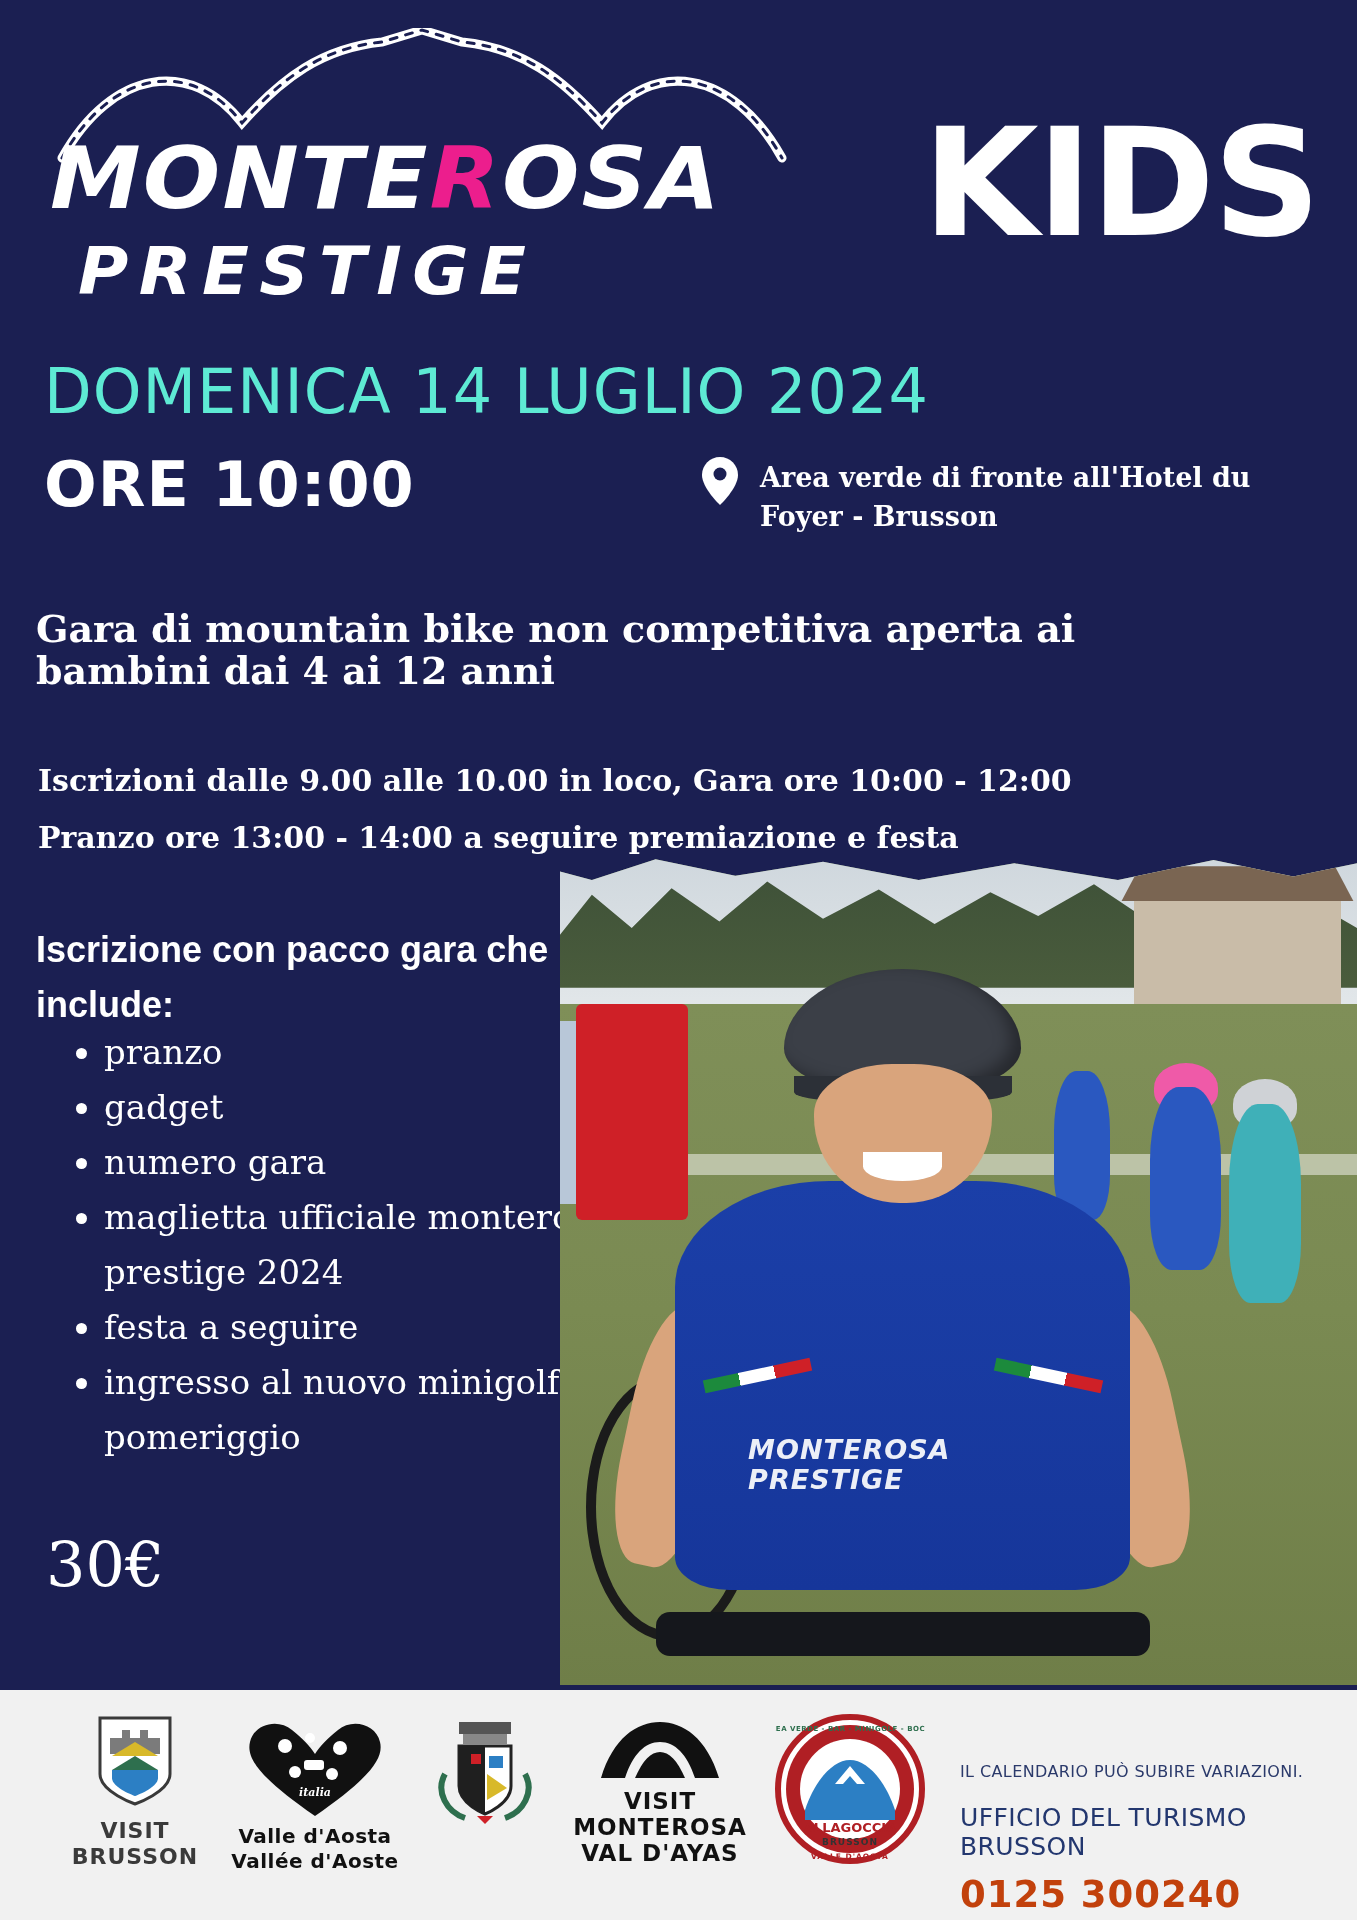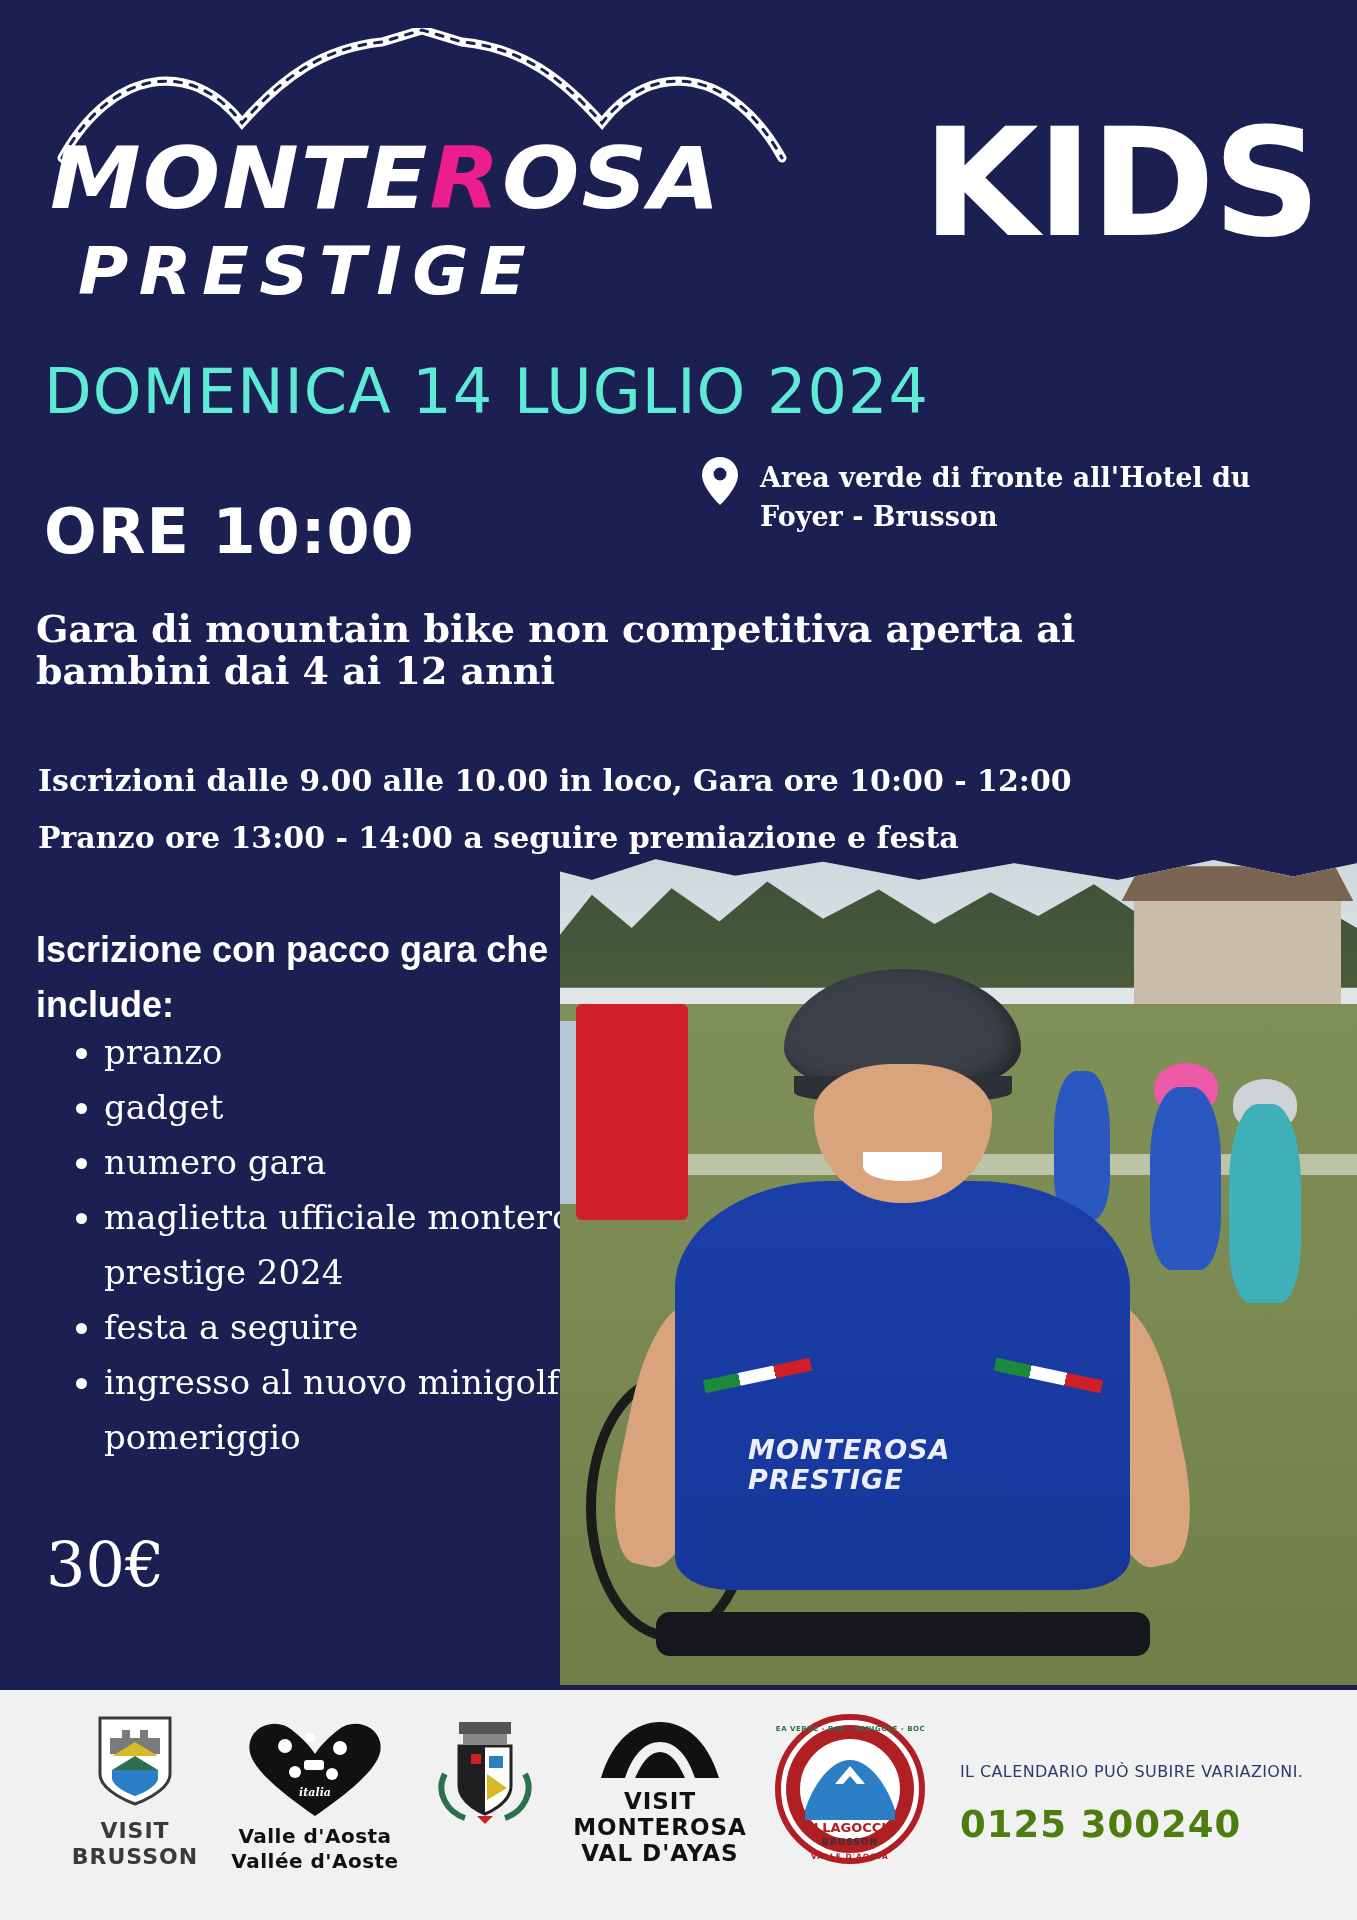--- a/index.html
+++ b/index.html
@@ -91,21 +91,20 @@
   .time-line {
     position: absolute;
     left: 44px;
     top: 448px;
     font-family: "DejaVu Sans", sans-serif;
     font-weight: bold;
     font-size: 62px;
     color: #ffffff;
     letter-spacing: 1px;
     white-space: nowrap;
-    margin-top: 47px;
   }
   .pin-icon {
     position: absolute;
     left: 700px;
     top: 455px;
     width: 40px;
     height: 52px;
   }
   .venue-text {
     position: absolute;
@@ -446,21 +445,21 @@
     font-family: "DejaVu Sans", sans-serif;
     font-size: 25px;
     color: #23376f;
     letter-spacing: 0.4px;
     margin-bottom: 12px;
   }
   .fi-phone {
     font-family: "DejaVu Sans", sans-serif;
     font-weight: bold;
     font-size: 37px;
-    color: #4d7c0f;
+    color: #c2410c;
     letter-spacing: 1px;
   }
 </style>
 </head>
 <body>
 
 <div class="poster">
 
   <div class="logo-block">
     <svg class="chain-arc" viewBox="0 0 740 140">
@@ -598,17 +597,18 @@
           <text x="75" y="118" font-family="DejaVu Sans, sans-serif" font-size="13" font-weight="bold" fill="#b01f24" text-anchor="middle">ALLAGOCCIA</text>
           <text x="75" y="131" font-family="DejaVu Sans, sans-serif" font-size="9" fill="#333333" text-anchor="middle" letter-spacing="1">BRUSSON</text>
           <text x="75" y="17" font-family="DejaVu Sans, sans-serif" font-size="7" fill="#2e6f4e" text-anchor="middle" letter-spacing="0.5">AREA VERDE - BAR - MINIGOLF - BOCCE</text>
           <text x="75" y="145" font-family="DejaVu Sans, sans-serif" font-size="7.5" fill="#b01f24" text-anchor="middle" letter-spacing="1">VALLE D'AOSTA</text>
         </svg>
       </div>
     </div>
 
     <div class="footer-info">
       <div class="fi-note">IL CALENDARIO PUÒ SUBIRE VARIAZIONI.</div>
+      <div class="fi-office">UFFICIO DEL TURISMO BRUSSON</div>
       <div class="fi-phone">0125 300240</div>
     </div>
   </div>
 
 </div>
 
 </body></html>

